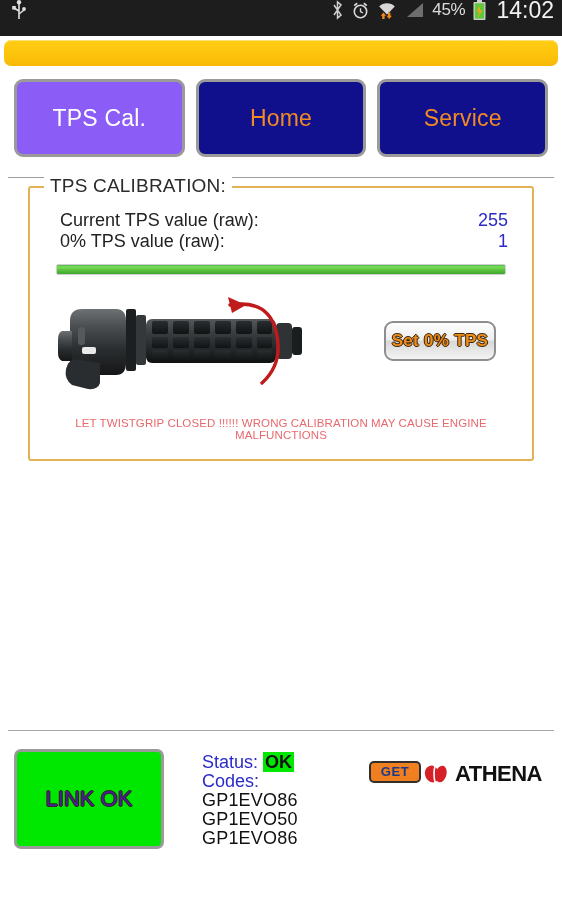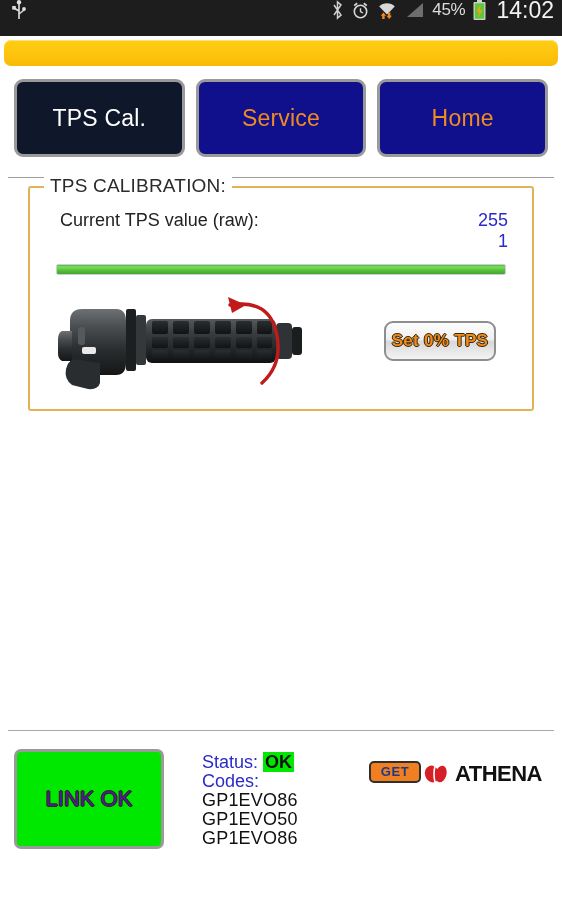--- a/index.html
+++ b/index.html
@@ -49,21 +49,21 @@
   }
   .tab {
     flex: 1;
     height: 78px;
     border-radius: 9px;
     border: 3px solid #9a9a9a;
     display: flex; align-items: center; justify-content: center;
     font-size: 23px;
     letter-spacing: 0.2px;
   }
-  .tab.active { background: #0f172a; color: #ffffff; }
+  .tab.active { background: #8b5cf6; color: #ffffff; }
   .tab.idle   { background: #10108c; color: #f08a22; }
 
   
   .divider {
     height: 1px; background: #9e9e9e;
     margin: 20px 8px 0 8px;
   }
 
   
   .panel-wrap { padding: 0 28px; position: relative; margin-top: 8px; }
@@ -235,39 +235,40 @@
   </div>
 </div>
 
 <div class="yellowbar"></div>
 
 <div class="tabs">
   <div class="tab active">
     <span>TPS Cal.</span>
   </div>
   <div class="tab idle">
+    <span>Home</span>
+  </div>
+  <div class="tab idle">
     <span>Service</span>
-  </div>
-  <div class="tab idle">
-    <span>Home</span>
   </div>
 </div>
 
 <div class="divider"></div>
 
 <div class="panel-wrap">
   <div class="panel">
     <div class="panel-legend">TPS CALIBRATION:</div>
 
     <div class="rows">
       <div class="row">
         <span class="label">Current TPS value (raw):</span>
         <span class="value">255</span>
       </div>
       <div class="row">
+        <span class="label">0% TPS value (raw):</span>
         <span class="value">1</span>
       </div>
     </div>
 
     <div class="progress-outer">
       <div class="progress-fill" id="tps-progress-fill" style="width: 100%;"></div>
     </div>
 
     <div class="mid-row">
       <div class="grip-holder">
@@ -333,20 +334,21 @@
         </svg>
       </div>
 
       <div class="btn-holder">
         <div class="set-btn">
           <span>Set 0% TPS</span>
         </div>
       </div>
     </div>
 
+    <div class="warning">LET TWISTGRIP CLOSED !!!!!! WRONG CALIBRATION MAY CAUSE ENGINE MALFUNCTIONS</div>
   </div>
 </div>
 
 <div style="position:absolute; left:0; right:0; top:730px;">
   <div class="bottom-divider"></div>
   <div class="bottombar">
     <div class="link-btn">
       <span>LINK OK</span>
     </div>
 

